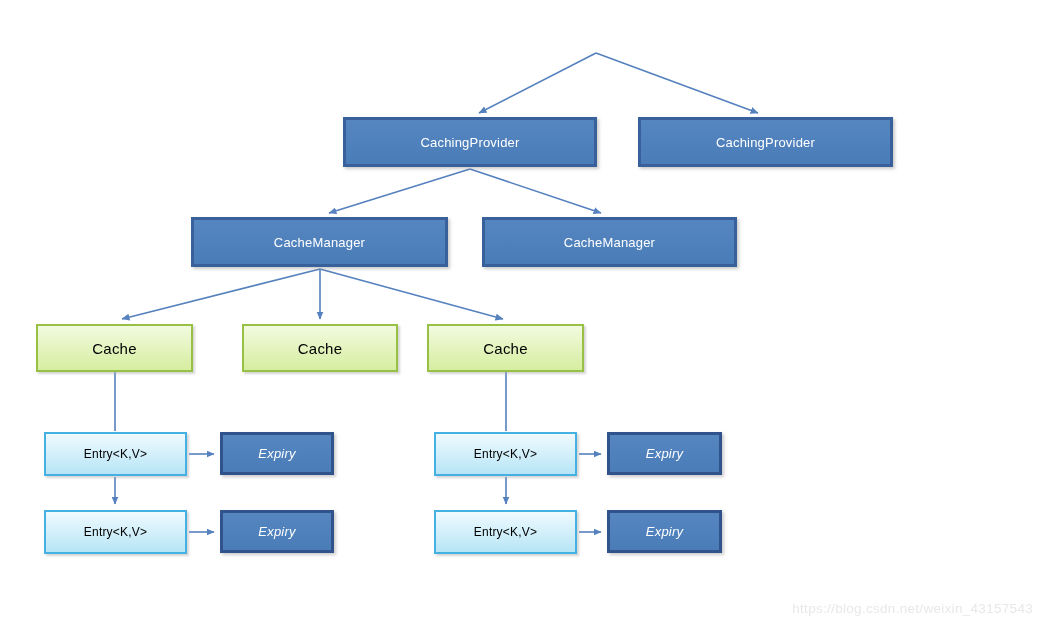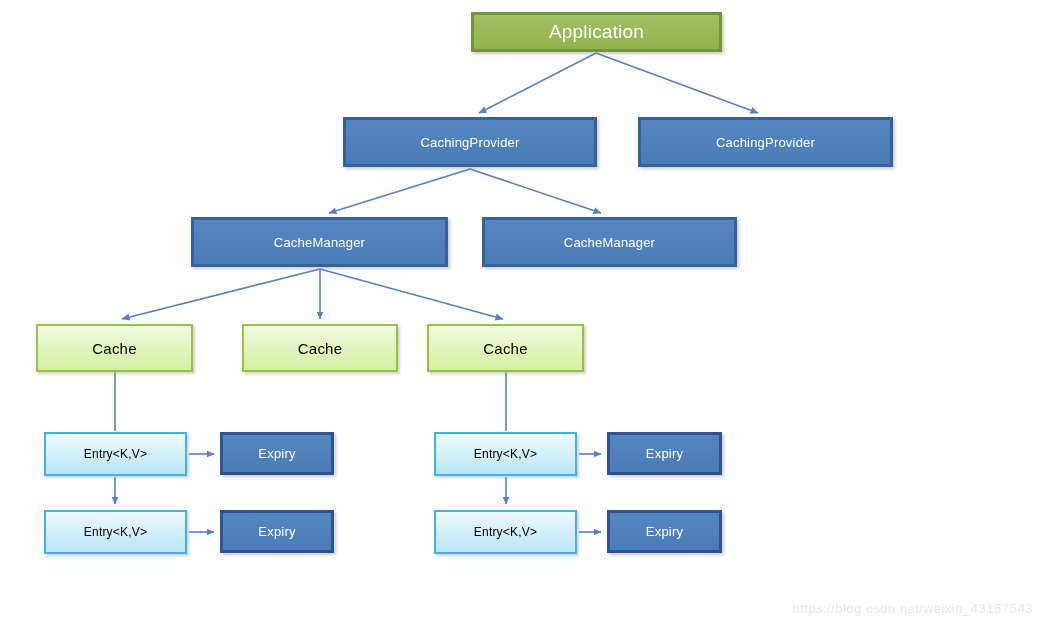--- a/index.html
+++ b/index.html
@@ -18,21 +18,21 @@
     border:3px solid var(--green-border,#75923D);
     color:#ffffff;font-size:19px;
     box-shadow:2px 2px 3px rgba(140,140,140,.45);
   }
   .blue{
     background:linear-gradient(180deg,#5586C0 0%,#4A7CB8 100%);
     border:3px solid var(--blue-border,#38609A);
     color:#ffffff;font-size:13px;
     box-shadow:2px 2px 3px rgba(140,140,140,.45);
   }
-  .blue.expiry{border-color:#31538C;}
+  .blue.expiry{border-color:#31538C;font-style:italic;}
   .lightgreen{
     background:linear-gradient(180deg,#F2FADF 0%,#D6EEA0 100%);
     border:2px solid var(--light-green-border,#97C045);
     color:#000000;font-size:15px;
     box-shadow:2px 2px 2px rgba(170,170,170,.5);
   }
   .lightblue{
     background:linear-gradient(180deg,#EFFAFE 0%,#B7E5F6 100%);
     border:2px solid var(--light-blue-border,#45B1E3);
     color:#000000;font-size:12px;
@@ -82,21 +82,20 @@
       <line x1="115" y1="477" x2="115" y2="504" marker-end="url(#ah)"></line>
       <line x1="189" y1="454" x2="214" y2="454" marker-end="url(#ah)"></line>
       <line x1="189" y1="532" x2="214" y2="532" marker-end="url(#ah)"></line>
       <line x1="506" y1="372" x2="506" y2="431"></line>
       <line x1="506" y1="477" x2="506" y2="504" marker-end="url(#ah)"></line>
       <line x1="579" y1="454" x2="601" y2="454" marker-end="url(#ah)"></line>
       <line x1="579" y1="532" x2="601" y2="532" marker-end="url(#ah)"></line>
     </g>
   </svg>
 
-  <div id="n-application" class="node green">Application</div>
   <div id="n-cp1" class="node blue">CachingProvider</div>
   <div id="n-cp2" class="node blue">CachingProvider</div>
   <div id="n-cm1" class="node blue">CacheManager</div>
   <div id="n-cm2" class="node blue">CacheManager</div>
   <div id="n-cache1" class="node lightgreen">Cache</div>
   <div id="n-cache2" class="node lightgreen">Cache</div>
   <div id="n-cache3" class="node lightgreen">Cache</div>
   <div id="n-entry1" class="node lightblue">Entry&lt;K,V&gt;</div>
   <div id="n-expiry1" class="node blue expiry">Expiry</div>
   <div id="n-entry2" class="node lightblue">Entry&lt;K,V&gt;</div>

